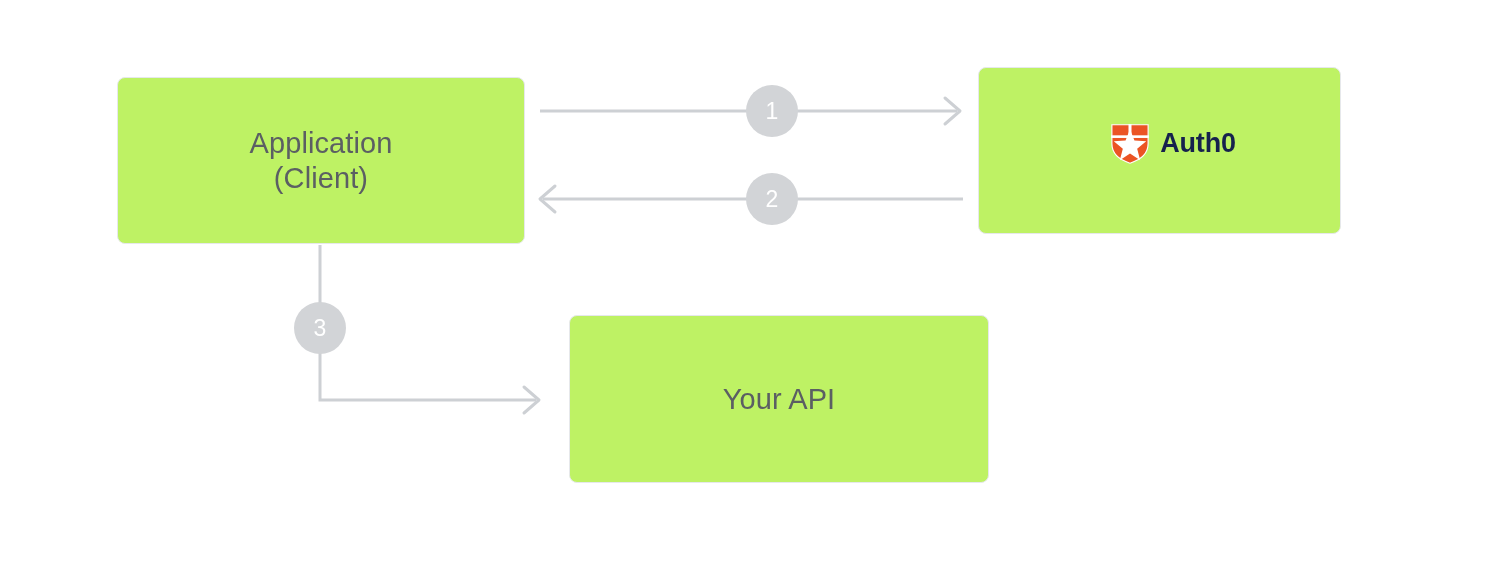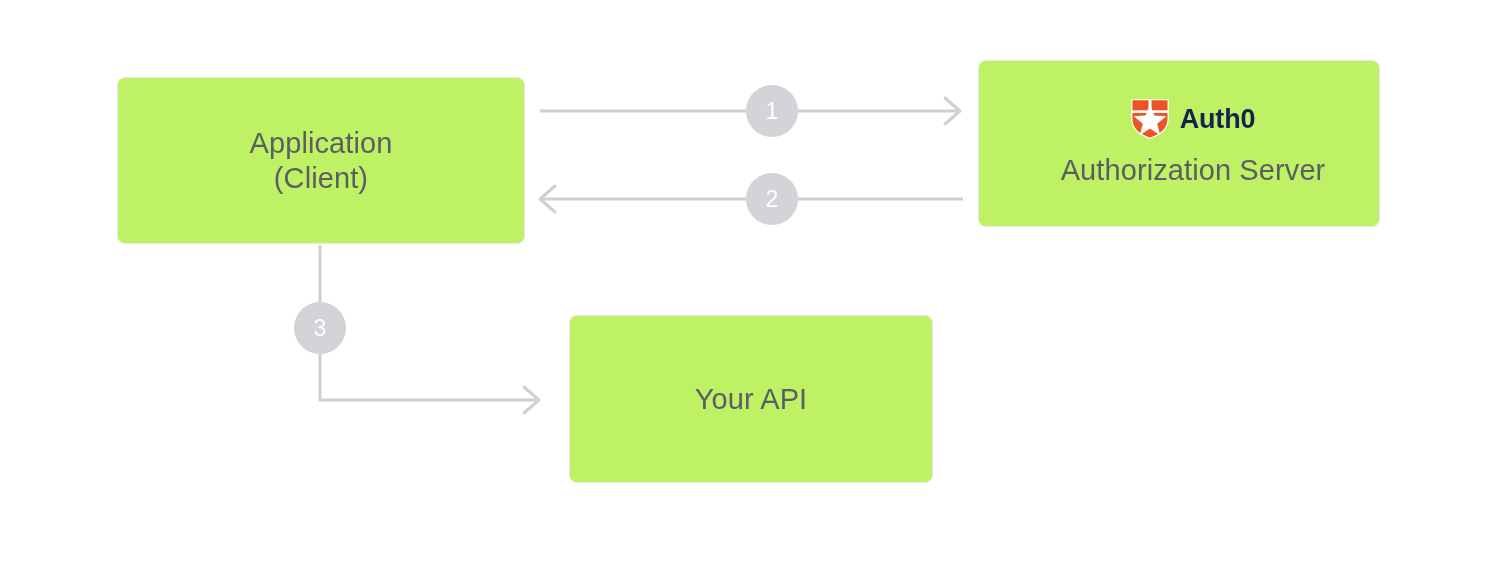--- a/index.html
+++ b/index.html
@@ -38,22 +38,22 @@
   .node .line1,
   .node .line2 {
     display: block;
     font-size: 29px;
     font-weight: 400;
     letter-spacing: 0.1px;
     white-space: nowrap;
   }
 
   #node-application { left: 117px; top: 77px;  width: 408px; height: 167px; }
-  #node-authserver  { left: 978px; top: 60px;  width: 402px; height: 167px; padding-left: 28px; }
-  #node-api         { left: 569px; top: 315px; width: 364px; height: 168px; }
+  #node-authserver  { left: 978px; top: 67px;  width: 363px; height: 167px; padding-left: 28px; }
+  #node-api         { left: 569px; top: 315px; width: 420px; height: 168px; }
 
   
   .brand {
     display: flex;
     align-items: center;
     gap: 11px;
     margin-bottom: 14px;
   }
   .brand-logo { display: block; width: 38px; height: 40px; }
   .brand-name {
@@ -141,21 +141,20 @@
 
         <path d="M50 14 L61.8 43.5 L93 45.5 L69 65.5 L77 96 L50 78.5 L23 96 L31 65.5 L7 45.5 L38.2 43.5 Z" fill="#ffffff"></path>
 
         <rect x="46" y="0" width="8" height="48" fill="#ffffff"></rect>
         <rect x="0" y="30" width="100" height="7" fill="#ffffff"></rect>
 
         <path d="M2 2 H98 V52 C98 80 76 96 50 104 C24 96 2 80 2 52 Z" fill="none" stroke="#ffffff" stroke-width="3"></path>
       </svg>
       <span class="brand-name">Auth0</span>
     </div>
-    <span class="line2">Authorization Server</span>
   </div>
 
   <div class="node" id="node-api">
     <span class="line1">Your API</span>
   </div>
 
   <div class="badge" id="badge-1">1</div>
   <div class="badge" id="badge-2">2</div>
   <div class="badge" id="badge-3">3</div>
 

